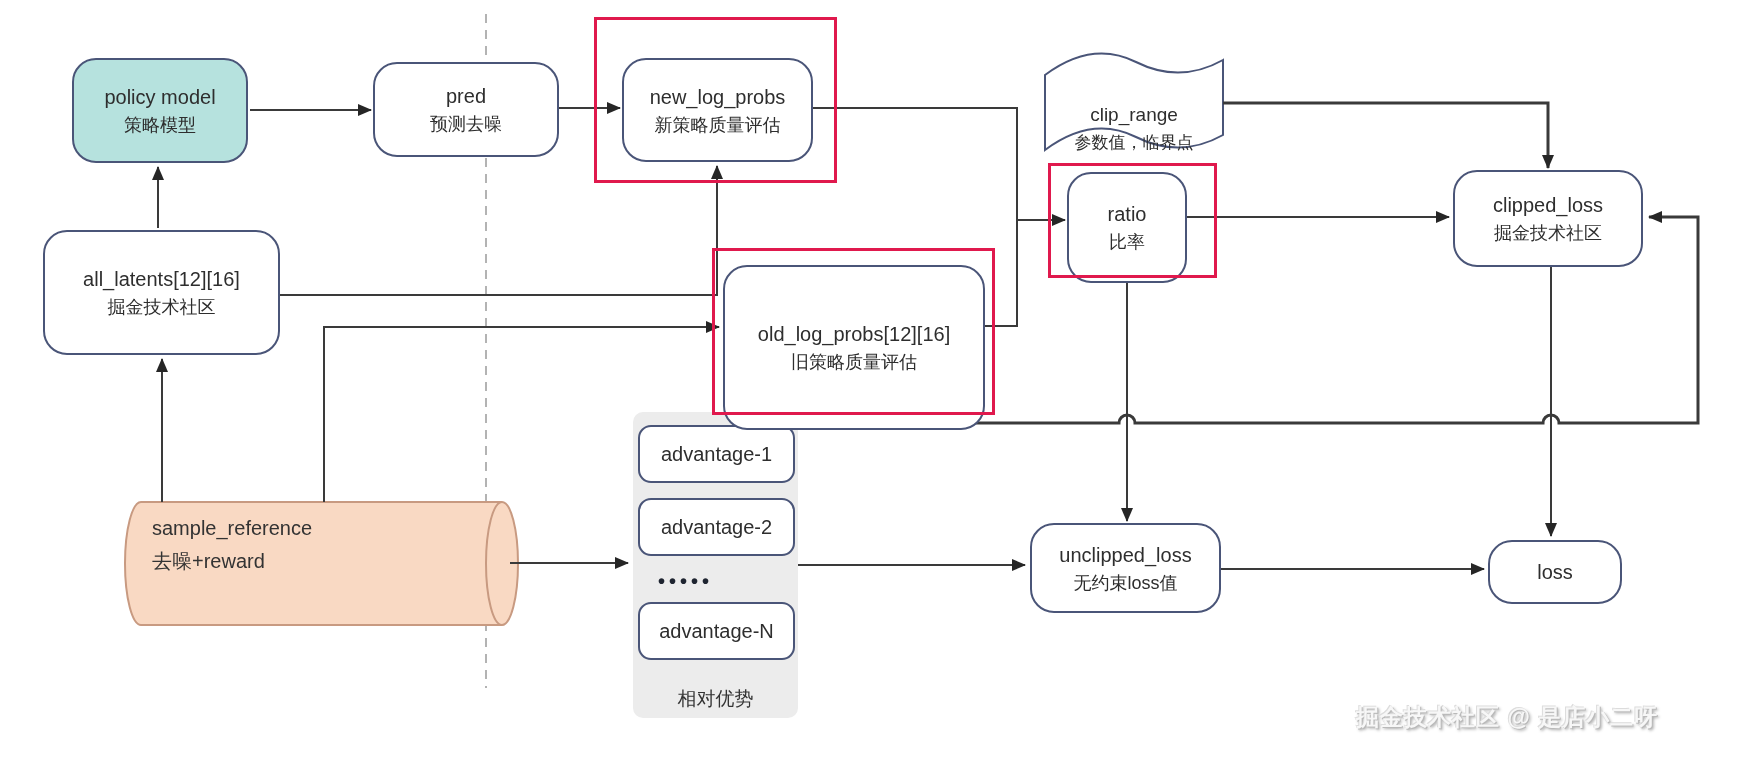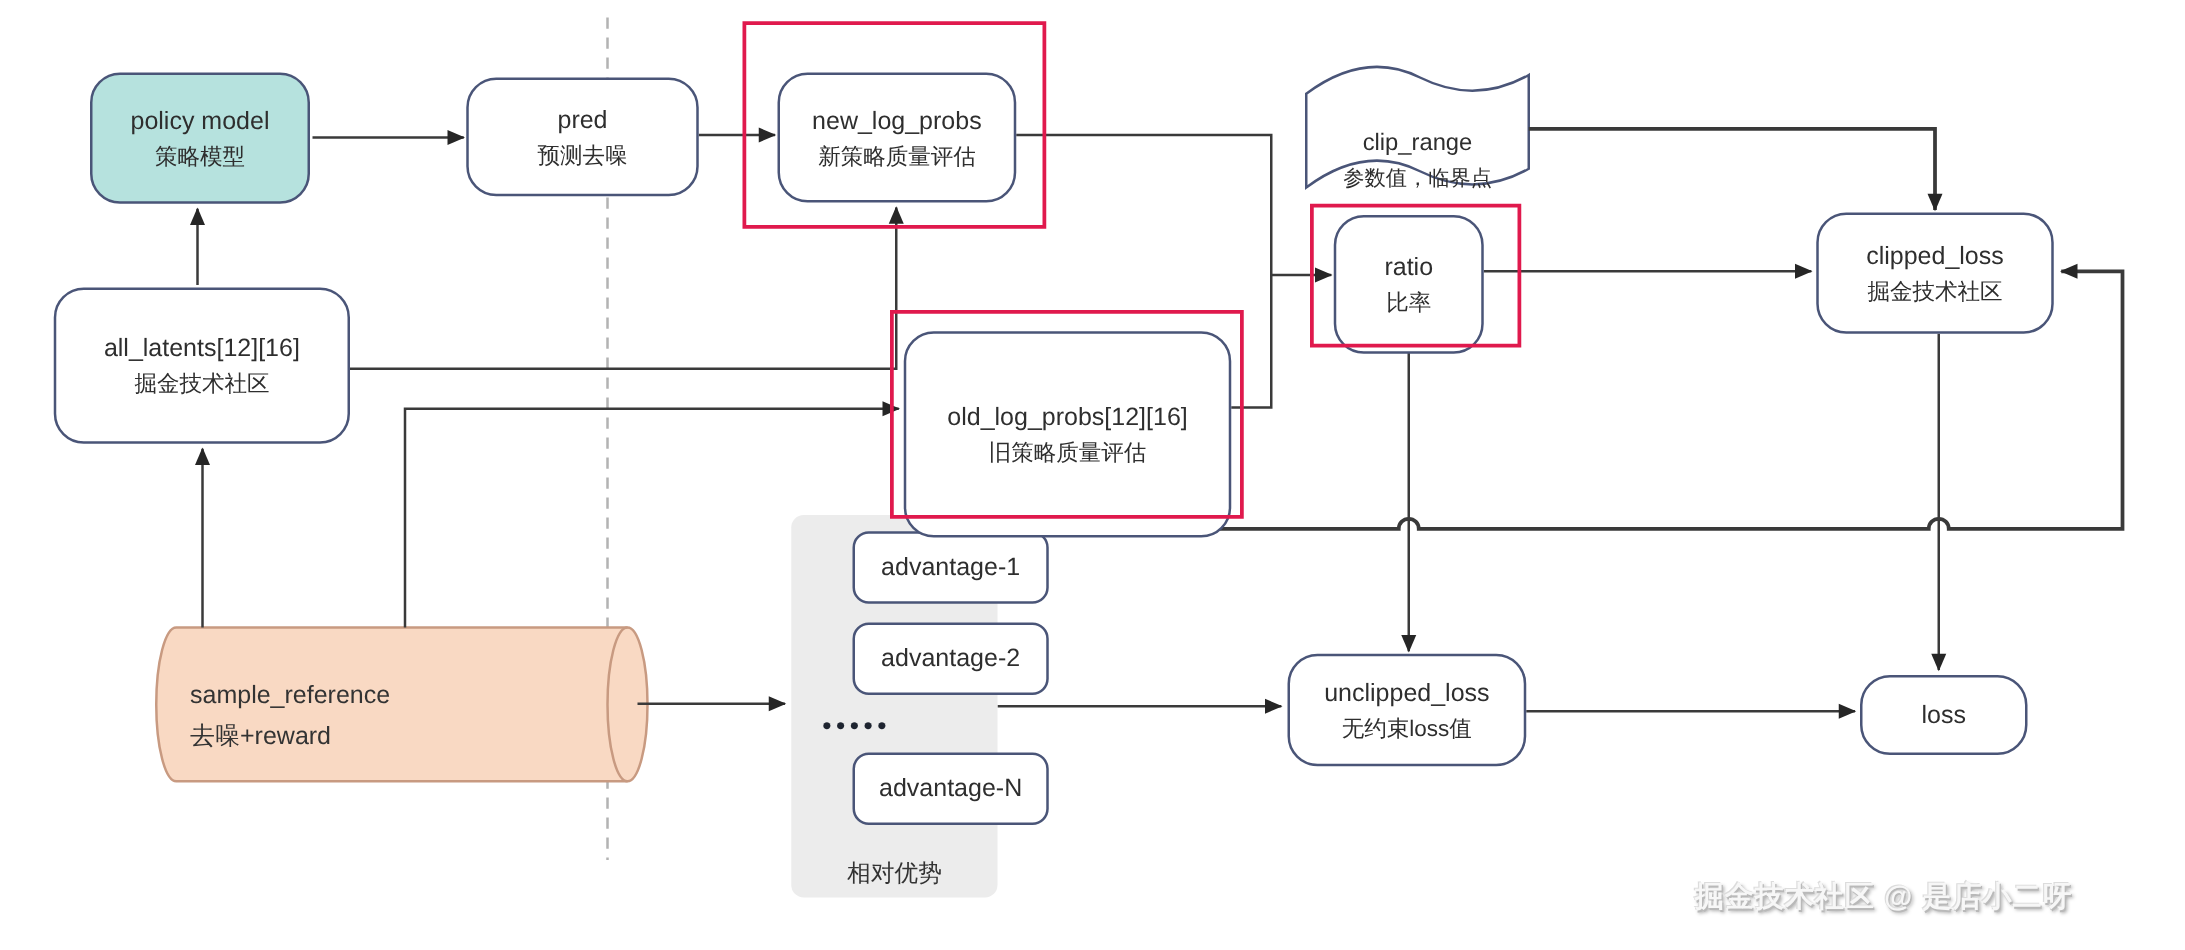--- a/index.html
+++ b/index.html
@@ -22,21 +22,21 @@
     z-index:40;pointer-events:none;background:transparent;
   }
   .panel{
     position:absolute;box-sizing:border-box;background:var(--panel_fill);
     border-radius:10px;z-index:10;
   }
   .advbox{
     position:absolute;box-sizing:border-box;background:#fff;
     border:2px solid var(--node_border);border-radius:13px;
     display:flex;align-items:center;justify-content:center;
-    font-size:20px;z-index:20;margin-left:44px;
+    font-size:20px;z-index:20;
   }
   .dots{
     position:absolute;z-index:20;font-size:20px;font-weight:bold;
     letter-spacing:4px;color:#1e2430;
   }
   .panel-label{
     position:absolute;z-index:20;font-size:19px;color:#333;text-align:center;
   }
   .flag-text{
     position:absolute;z-index:30;text-align:center;line-height:1.5;
@@ -144,21 +144,21 @@
   <div class="node" style="left:43px;top:230px;width:237px;height:125px;">
     <span class="en">all_latents[12][16]</span>
     <span class="cn">掘金技术社区</span>
   </div>
 
   <div class="node" style="left:723px;top:265px;width:262px;height:165px;">
     <span class="en">old_log_probs[12][16]</span>
     <span class="cn">旧策略质量评估</span>
   </div>
 
-  <div class="cyl-text" style="left:152px;top:512px;margin-top:28px;">
+  <div class="cyl-text" style="left:152px;top:512px;">
     <div>sample_reference</div>
     <div>去噪+reward</div>
   </div>
 
   <div class="node" style="left:1030px;top:523px;width:191px;height:90px;">
     <span class="en">unclipped_loss</span>
     <span class="cn">无约束loss值</span>
   </div>
 
   <div class="node" style="left:1488px;top:540px;width:134px;height:64px;">

